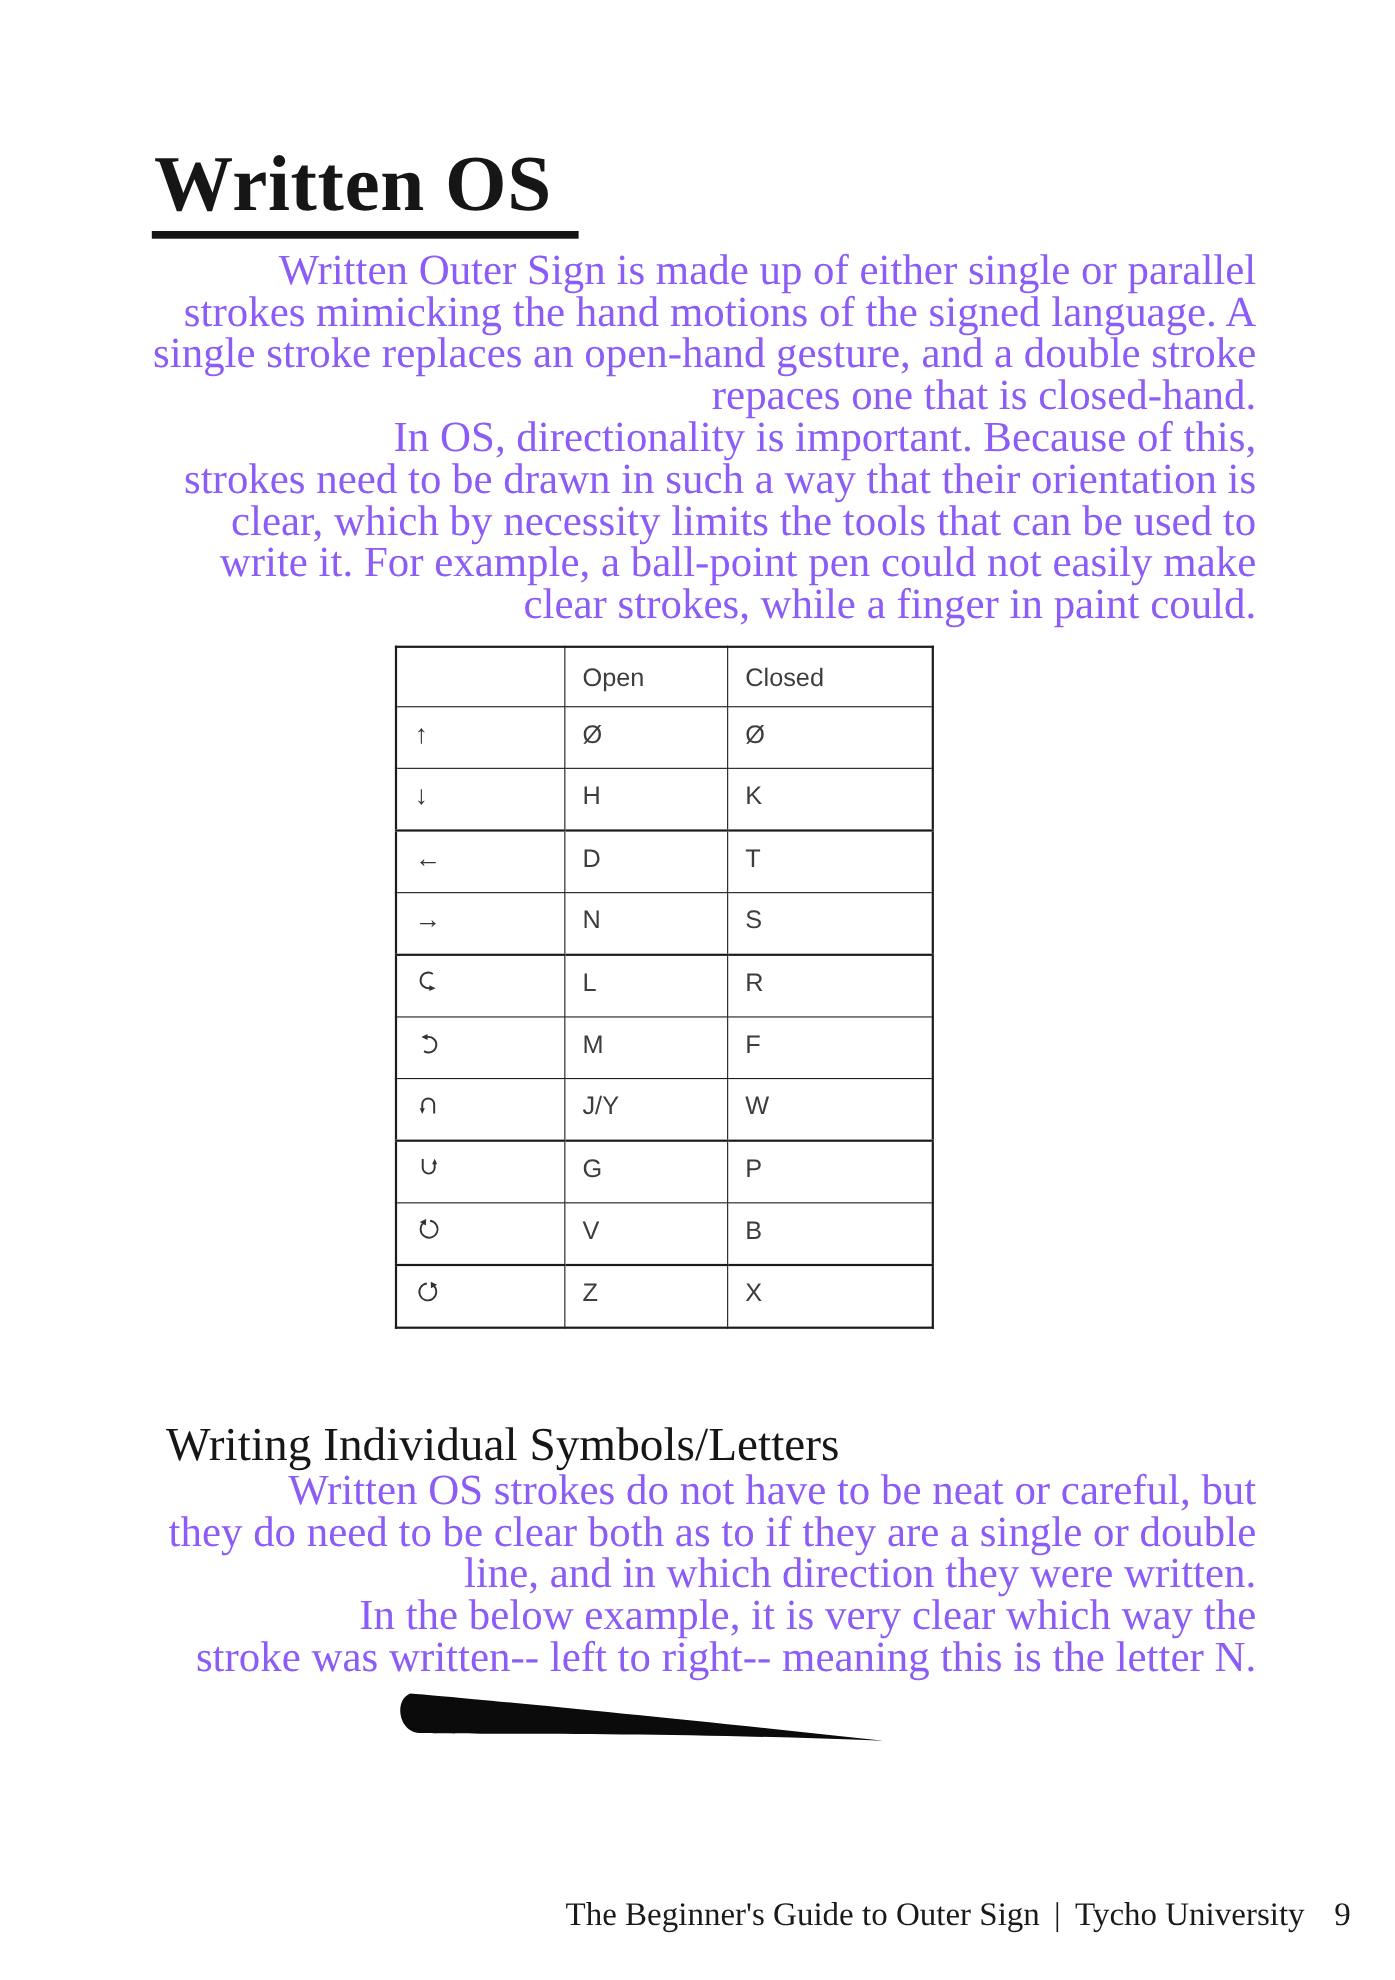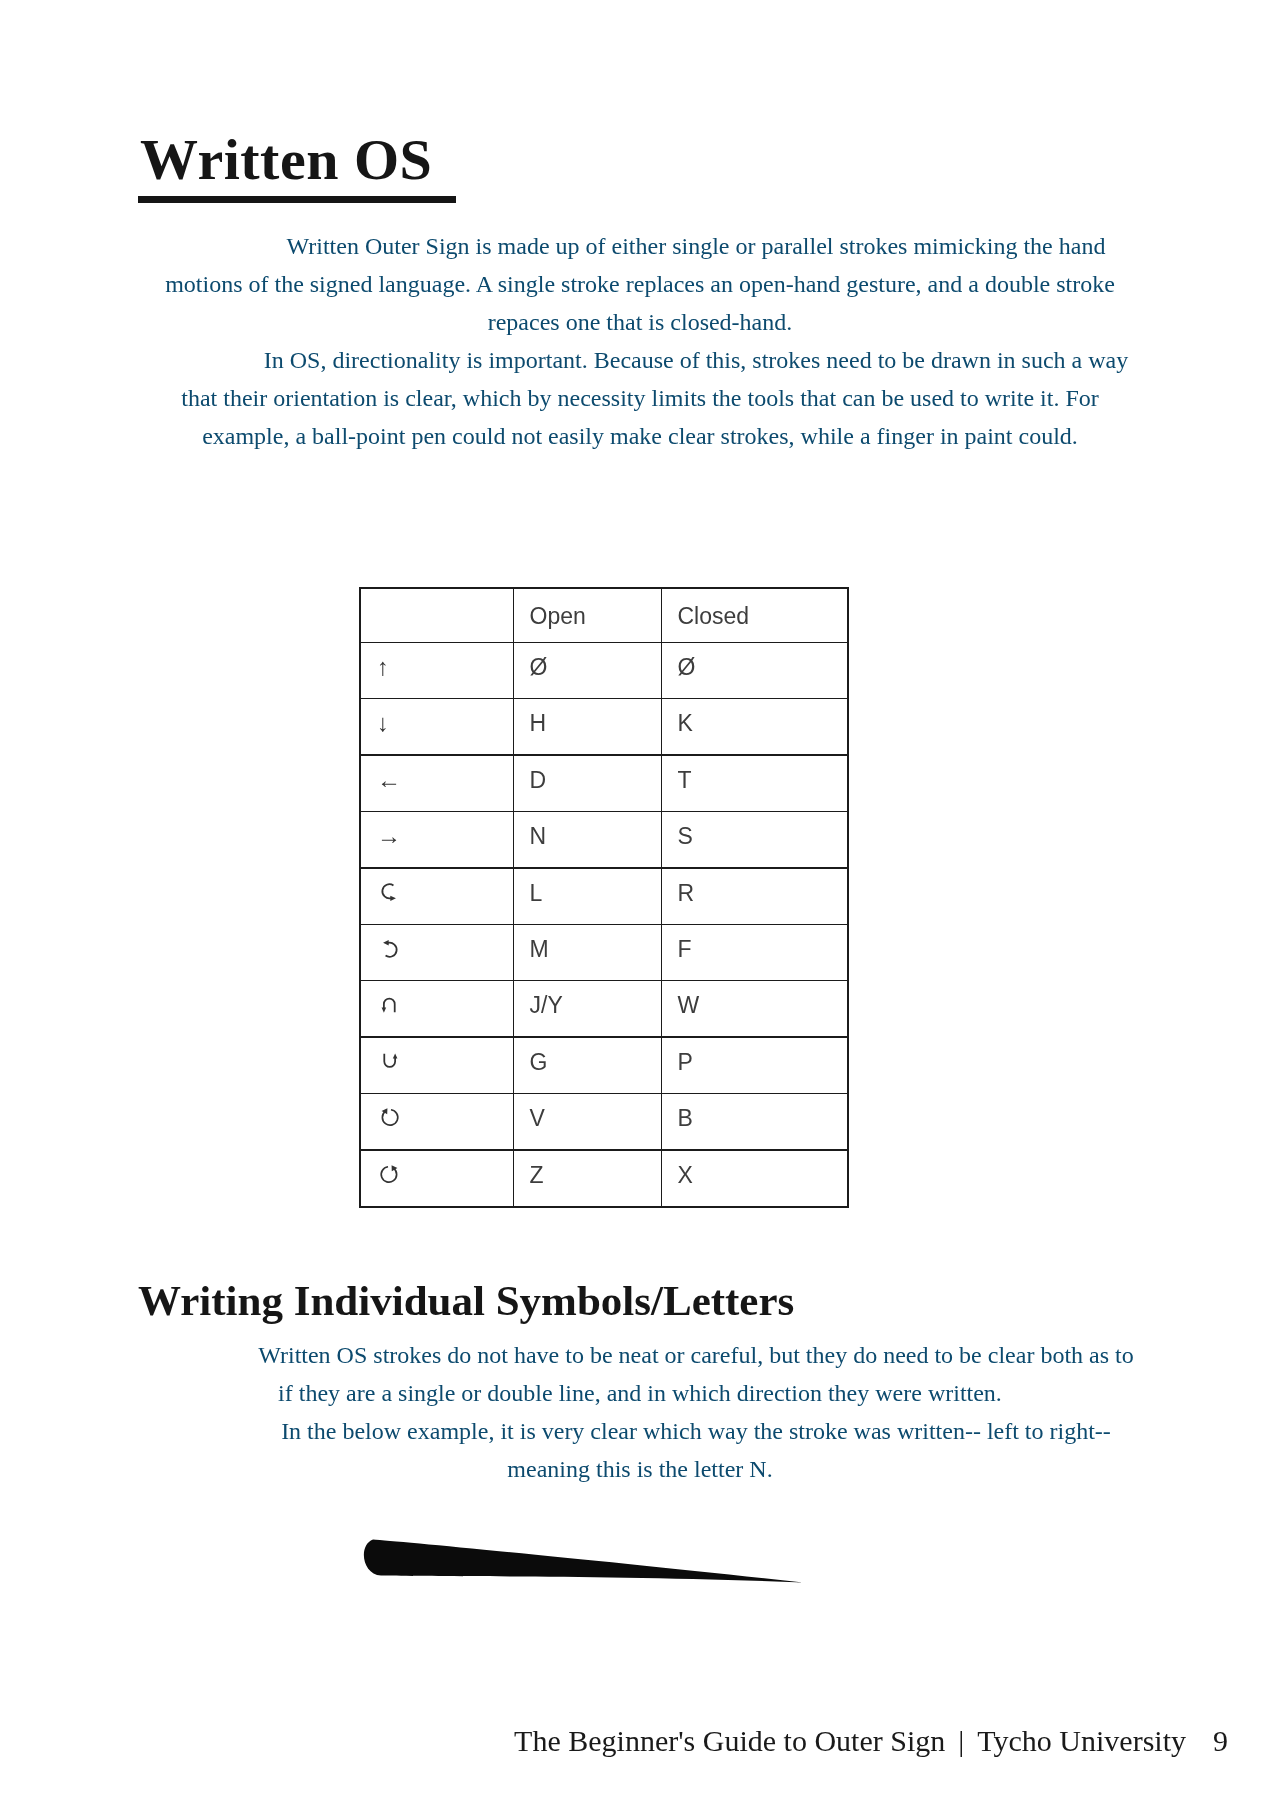--- a/index.html
+++ b/index.html
@@ -2,49 +2,49 @@
 <html><head>
 <meta charset="utf-8">
 <style>
   html,body { margin:0; padding:0; background:#ffffff; }
   .page {
     position:relative; width:1268px; height:1800px; background:#ffffff;
     font-family:"Liberation Serif", serif; color:#161616; overflow:hidden;
   }
   .title {
     position:absolute; left:138px; top:131px; margin:0;
-    font-size:58px; line-height:1; font-weight:bold; letter-spacing:0.5px;
+    font-size:72px; line-height:1; font-weight:bold; letter-spacing:0.5px;
     border-bottom:7px solid #151515; padding:0 24px 7px 2px;
     display:inline-block;
   }
   .intro { position:absolute; left:138px; top:227px; width:1004px; }
   .intro p, .section-body p {
-    margin:0; font-size:24px; line-height:38px; text-indent:112px;
-    text-align:center; color:#0c4a6e;
+    margin:0; font-size:39px; line-height:38px; text-indent:112px;
+    text-align:right; color:#8b5cf6;
   }
   .abjad {
     position:absolute; left:359px; top:587px;
     border-collapse:collapse; table-layout:fixed;
     font-family:"Liberation Sans", sans-serif; color:#3d3d3d;
     border:2px solid #1b1b1b;
   }
   .abjad th, .abjad td {
     border:1px solid #1b1b1b; text-align:left; vertical-align:top;
     font-weight:normal; font-size:23px; padding:11px 0 0 16px;
     overflow:hidden;
   }
   .abjad thead th { height:39px; padding-top:14px; }
   .abjad tbody td { height:44px; }
   .abjad tr.thick td { border-top-width:2px; }
   .sym { display:inline-block; color:#333333; }
   .sym svg { width:25px; height:25px; display:block; }
   .sym.txt { font-size:24px; line-height:1; }
   .section-heading {
-    position:absolute; left:138px; top:1279px; margin:0;
-    font-size:43px; line-height:1; font-weight:bold;
+    position:absolute; left:138px; top:1279px; margin:13px;
+    font-size:43px; line-height:1; font-weight:normal;
   }
   .section-body { position:absolute; left:138px; top:1336px; width:1004px; }
   .stroke-wrap { position:absolute; left:356px; top:1536px; width:452px; height:64px; }
   .stroke-wrap svg { width:100%; height:100%; display:block; }
   .footer {
     position:absolute; left:0; right:12px; top:1724px; text-align:right;
     padding-right:28px; font-size:30px; color:#1a1a1a;
   }
   .footer .sep { margin:0 13px; }
   .footer .pagenum { margin-left:27px; }

